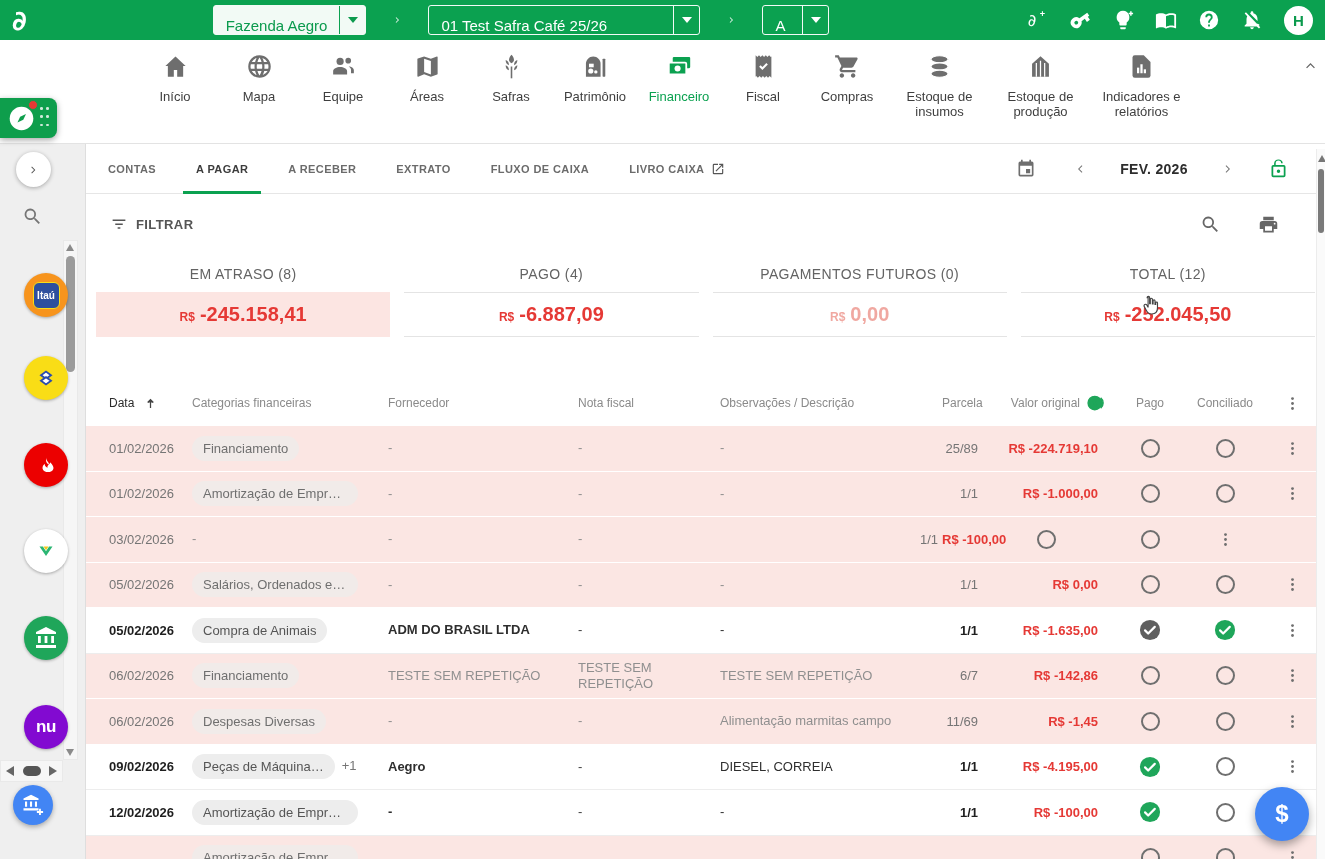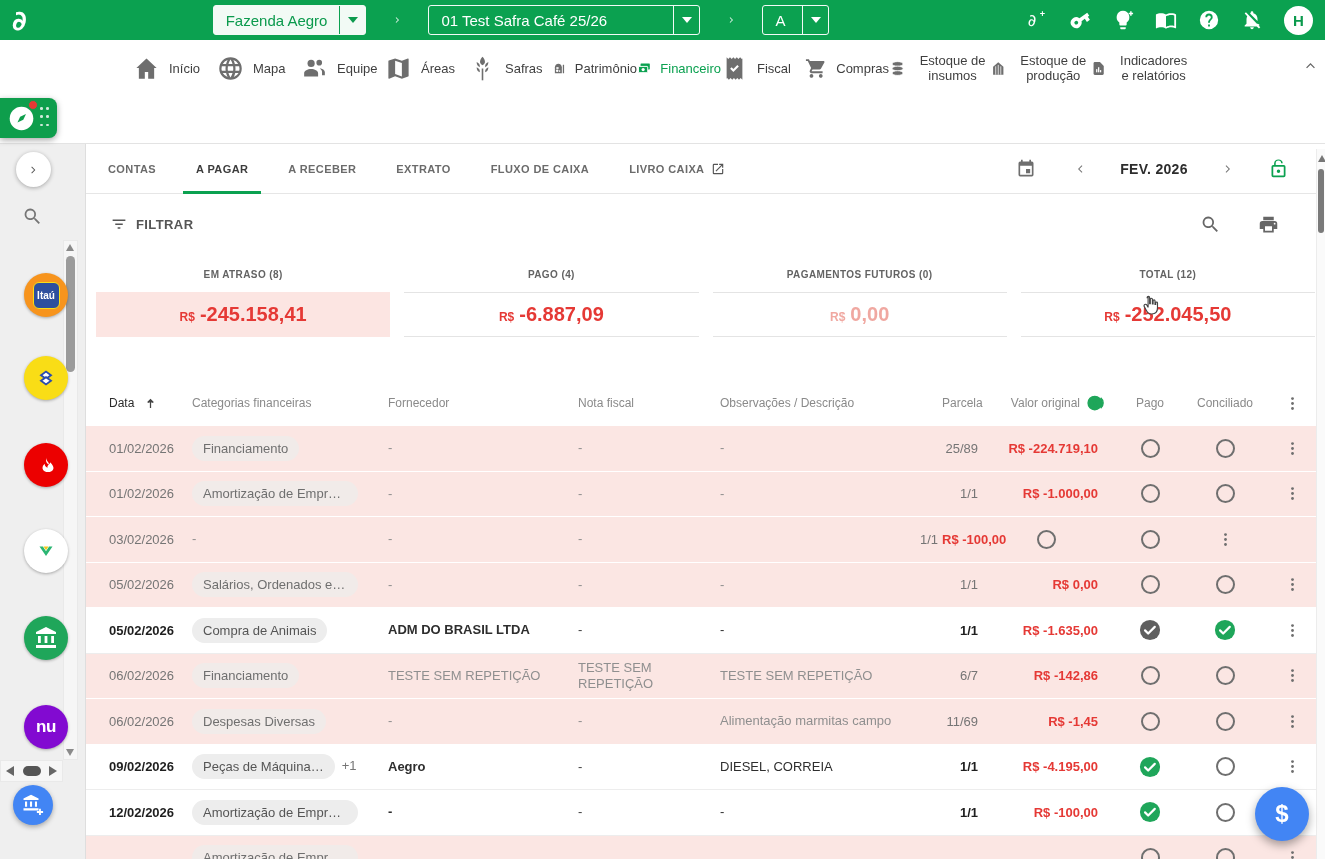--- a/index.html
+++ b/index.html
@@ -3,40 +3,40 @@
 <meta charset="utf-8">
 <style>
 *{margin:0;padding:0;box-sizing:border-box}
 html,body{width:1325px;height:859px;overflow:hidden;background:#fff;font-family:"Liberation Sans",sans-serif}
 .icon{display:inline-flex;align-items:center;justify-content:center}
 .icon svg{width:100%;height:100%;display:block;fill:currentColor}
 
 
 .topbar{position:absolute;left:0;top:0;width:100%;height:40px;background:#0ba150;display:flex;align-items:center;padding:0 12px;z-index:40}
 .logo{color:#fff;font-size:27px;font-weight:bold;line-height:1;font-family:"DejaVu Sans",sans-serif}
-.tsel{display:flex;align-items:center;height:30px;border-radius:3px;cursor:pointer;font-size:15px}
+.tsel{display:flex;align-items:flex-end;height:30px;border-radius:3px;cursor:pointer;font-size:15px}
 .tsel-val{padding:0 12px;white-space:nowrap}
 .tsel-caret{width:26px;height:28px;display:flex;align-items:center;justify-content:center}
 .tsel-caret svg{width:10px;height:6px}
 .tsel.light{background:#f2faf5;margin-left:186px;border:1px solid #f2faf5;color:#0b9a4d}
 .tsel.light .tsel-caret{border-left:1px solid #0ba150}
 .tsel.dark{border:1px solid rgba(255,255,255,.95);color:#fff}
 .tsel.dark .tsel-caret{border-left:1px solid rgba(255,255,255,.95)}
 .tsel.season{margin-left:24px;width:272px;justify-content:space-between}
 .tsel.unit{margin-left:24px;width:67px;justify-content:space-between}
 .crumb{width:14px;height:14px;color:#fff;margin-left:24px}
 .crumb svg{width:9px;height:12px}
 .tb-actions{margin-left:auto;display:flex;align-items:center;gap:21px}
 .tb-icon{width:22px;height:22px;color:#fff;cursor:pointer}
 .avatar{width:29px;height:29px;border-radius:50%;background:#fff;color:#0b9a4d;font-weight:bold;font-size:15px;display:flex;align-items:center;justify-content:center;cursor:pointer}
 
 
 .navbar{position:absolute;left:0;top:40px;width:100%;height:104px;background:#fff;border-bottom:1px solid #e3e3e3;z-index:10}
 .nav-items{display:flex;justify-content:center;padding-top:13px}
-.nav-item{width:84px;display:flex;flex-direction:row;align-items:center;gap:9px;cursor:pointer;color:#3f3f3f;font-size:13px;text-align:center;line-height:15px}
+.nav-item{width:84px;display:flex;flex-direction:column;align-items:center;gap:9px;cursor:pointer;color:#3f3f3f;font-size:13px;text-align:center;line-height:15px}
 .nav-item.wide{width:101px}
 .nicon{width:27px;height:27px;color:#6e6e6e}
 .nav-item.active{color:#0ba150}
 .nav-item.active .nicon{color:#0ba150}
 .nav-collapse{position:absolute;right:7px;top:18px;width:15px;height:15px;color:#666;cursor:pointer}
 
 
 .recwidget{position:absolute;left:0;top:98px;width:57px;height:40px;background:#0e9e4c;border-radius:0 8px 8px 0;box-shadow:0 2px 6px rgba(0,0,0,.35);z-index:60;cursor:pointer}
 .rec-circle{position:absolute;left:8px;top:7px;width:27px;height:27px}
 .rec-dot{position:absolute;left:28px;top:2px;width:10px;height:10px;border-radius:50%;background:#e53935;border:1.5px solid #0e9e4c;z-index:2}
@@ -80,21 +80,21 @@
 .period .lock{width:21px;height:21px;color:#0ba150;cursor:pointer}
 
 .toolbar{height:52px;margin-top:4px;display:flex;align-items:center;padding:0 46px 0 24px}
 .filter-btn{display:flex;align-items:center;gap:8px;font-size:13px;font-weight:bold;letter-spacing:.4px;color:#555;cursor:pointer}
 .filter-btn .icon{width:18px;height:18px;color:#555}
 .tool-actions{margin-left:auto;display:flex;align-items:center;gap:37px}
 .tool-actions .icon{width:21px;height:21px;color:#666;cursor:pointer}
 
 .cards{display:flex;gap:14px;padding:0 10px;margin-top:6px}
 .card{flex:1;cursor:pointer}
-.card-label{height:36px;display:flex;align-items:center;justify-content:center;font-size:10px;font-weight:bold;letter-spacing:.4px;color:#636363}
+.card-label{height:36px;display:flex;align-items:center;justify-content:center;font-size:14px;font-weight:normal;letter-spacing:.4px;color:#636363}
 .card-value{height:45px;display:flex;align-items:center;justify-content:center;gap:5px;border-top:1px solid #e4e4e4;border-bottom:1px solid #e4e4e4;color:#e53935}
 .card.highlight .card-value{background:#fce5e2;border-color:#fce5e2}
 .card.muted .card-value{color:#f0a8a1}
 .cur{font-size:12px;font-weight:bold;margin-top:5px}
 .amt{font-size:20px;font-weight:bold}
 
 
 .tgrid{display:grid;grid-template-columns:106px 196px 190px 142px 222px 40px 128px 80px 70px 1fr;align-items:center}
 .thead{height:46px;margin-top:43px;font-size:12px;font-weight:normal;color:#8a8a8a}
 .h-date{padding-left:23px;color:#2b2b2b;display:flex;align-items:center;gap:9px;cursor:pointer}

